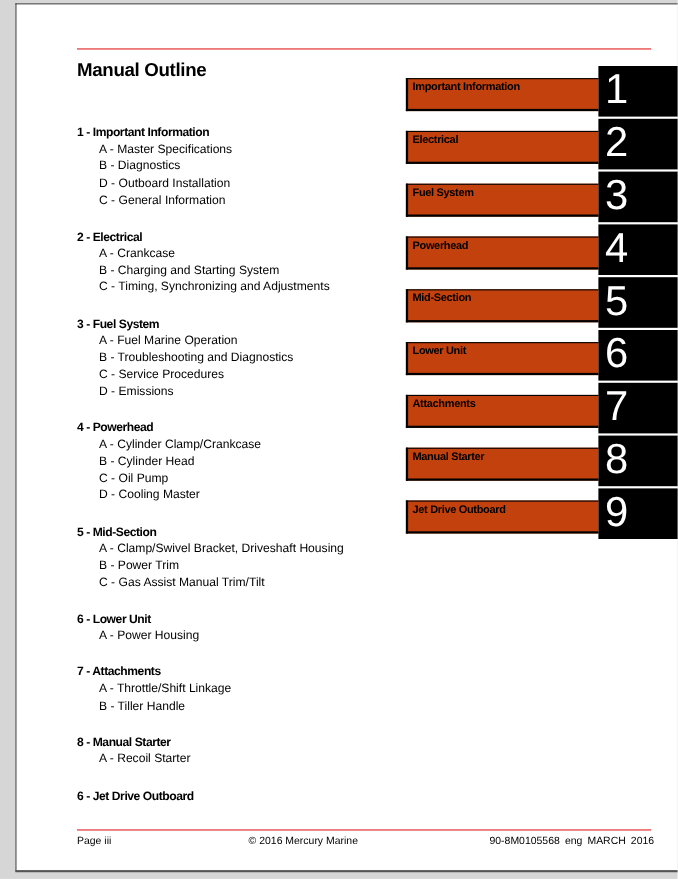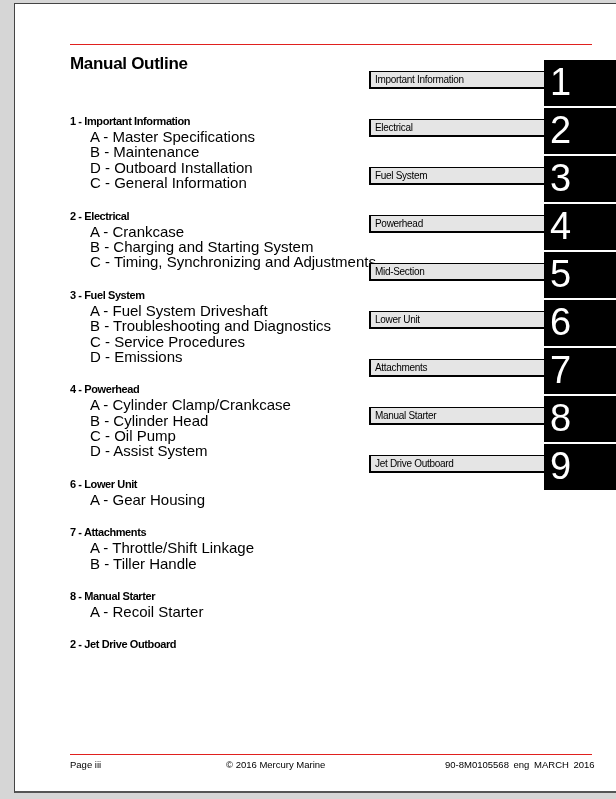--- a/index.html
+++ b/index.html
@@ -10,28 +10,28 @@
   .page {
     position:absolute; left:14px; top:3px; width:609px; height:790px;
     background:#fff; border:1px solid #444; border-right:2px solid #444; border-bottom:2px solid #555;
     box-sizing:border-box;
   }
   .rule-top { position:absolute; left:55px; top:40px; width:522px; height:1px; background:#e0201e; }
   .title { position:absolute; left:55px; top:50px; font-size:17px; font-weight:bold; letter-spacing:-0.3px; }
   .outline { position:absolute; left:55px; top:92px; width:290px; }
   .sec { margin-bottom:4px; }
   .sec-title { font-size:11px; font-weight:bold; height:15px; line-height:15px; letter-spacing:-0.4px;margin-top:18px; }
-  .sub { font-size:15px; height:15.4px; line-height:15.4px; padding-left:20px; white-space:nowrap; }
+  .sub { font-size:11px; height:15.4px; line-height:15.4px; padding-left:20px; white-space:nowrap; }
   .tabs { position:absolute; left:352px; top:56px; width:265px; }
   .tab { position:relative; height:46px; margin-bottom:2px; }
   .tab-label {
-    position:absolute; left:2px; top:11px; width:175px; height:18px;
+    position:absolute; left:2px; top:11px; width:175px; height:30px;
     border:1px solid #000; border-right:none; border-bottom:2px solid #000; border-left:2px solid #000;
-    box-sizing:border-box; font-size:10px; font-weight:normal; line-height:15px; padding-left:4px;
-    background:#e5e5e5; letter-spacing:-0.3px;
+    box-sizing:border-box; font-size:10px; font-weight:bold; line-height:15px; padding-left:4px;
+    background:#c2410c; letter-spacing:-0.3px;
   }
   .tab-num {
     position:absolute; left:177px; top:0; width:79px; height:46px; background:#000; color:#fff;
     font-size:38px; line-height:44px; padding-left:6px; box-sizing:border-box;
   }
   .rule-bottom { position:absolute; left:55px; top:750px; width:522px; height:1px; background:#e0201e; }
   .footer { position:absolute; top:755px; font-size:9.5px; }
   .f-left { left:55px; }
   .f-mid { left:211px; }
   .f-right { left:430px; word-spacing:2px; }
@@ -40,59 +40,65 @@
 <body>
 
 <div class="page">
   <div class="rule-top"></div>
   <div class="title">Manual Outline</div>
 
   <div class="outline" id="outline">
       <div class="sec">
         <div class="sec-title">1 - Important Information</div>
         <div class="sub">A - Master Specifications</div>
-        <div class="sub">B - Maintenance</div>
+        <div class="sub">B - Diagnostics</div>
         <div class="sub">D - Outboard Installation</div>
         <div class="sub">C - General Information</div>
       </div>
       <div class="sec">
         <div class="sec-title">2 - Electrical</div>
         <div class="sub">A - Crankcase</div>
         <div class="sub">B - Charging and Starting System</div>
         <div class="sub">C - Timing, Synchronizing and Adjustments</div>
       </div>
       <div class="sec">
         <div class="sec-title">3 - Fuel System</div>
-        <div class="sub">A - Fuel System Driveshaft</div>
+        <div class="sub">A - Fuel Marine Operation</div>
         <div class="sub">B - Troubleshooting and Diagnostics</div>
         <div class="sub">C - Service Procedures</div>
         <div class="sub">D - Emissions</div>
       </div>
       <div class="sec">
         <div class="sec-title">4 - Powerhead</div>
         <div class="sub">A - Cylinder Clamp/Crankcase</div>
         <div class="sub">B - Cylinder Head</div>
         <div class="sub">C - Oil Pump</div>
-        <div class="sub">D - Assist System</div>
+        <div class="sub">D - Cooling Master</div>
+      </div>
+      <div class="sec">
+        <div class="sec-title">5 - Mid-Section</div>
+        <div class="sub">A - Clamp/Swivel Bracket, Driveshaft Housing</div>
+        <div class="sub">B - Power Trim</div>
+        <div class="sub">C - Gas Assist Manual Trim/Tilt</div>
       </div>
       <div class="sec">
         <div class="sec-title">6 - Lower Unit</div>
-        <div class="sub">A - Gear Housing</div>
+        <div class="sub">A - Power Housing</div>
       </div>
       <div class="sec">
         <div class="sec-title">7 - Attachments</div>
         <div class="sub">A - Throttle/Shift Linkage</div>
         <div class="sub">B - Tiller Handle</div>
       </div>
       <div class="sec">
         <div class="sec-title">8 - Manual Starter</div>
         <div class="sub">A - Recoil Starter</div>
       </div>
       <div class="sec">
-        <div class="sec-title">2 - Jet Drive Outboard</div>
+        <div class="sec-title">6 - Jet Drive Outboard</div>
       </div>
     </div>
 
   <div class="tabs" id="tabs">
       <div class="tab">
         <div class="tab-label">Important Information</div>
         <div class="tab-num">1</div>
       </div>
       <div class="tab">
         <div class="tab-label">Electrical</div>

